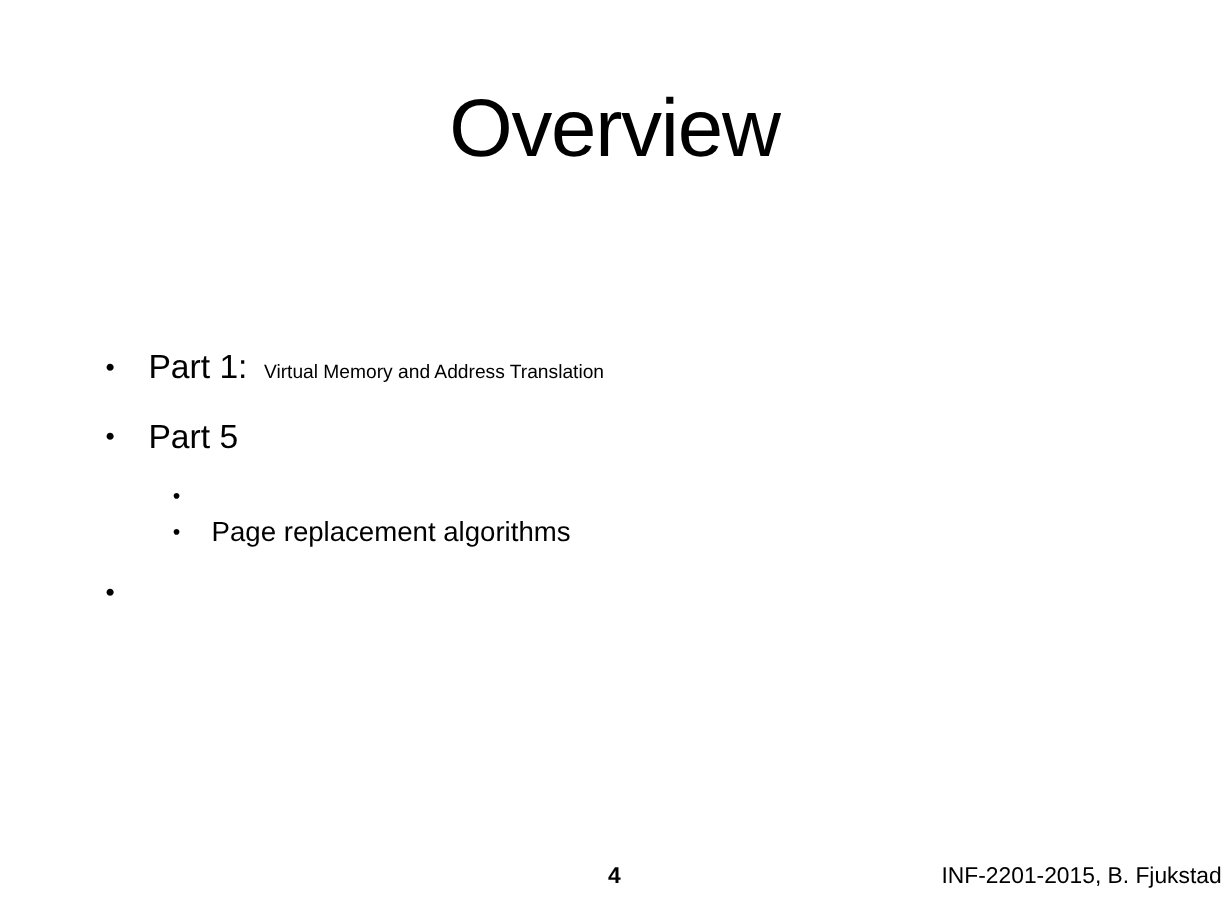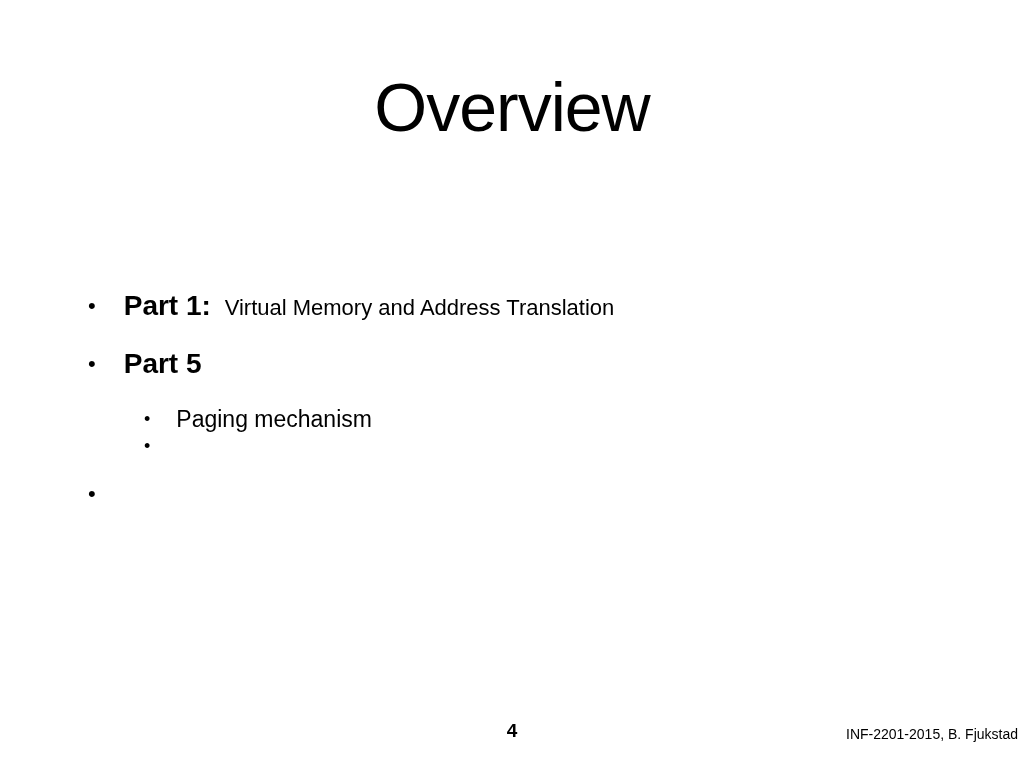--- a/index.html
+++ b/index.html
@@ -36,24 +36,24 @@
       font-size: 28px;
     }
     .bullet-l1 .dot {
       font-size: 22px;
       margin-right: 28px;
       line-height: 1;
       position: relative;
       top: -2px;
     }
     .bullet-l1 .bold {
-      font-weight: 700;
+      font-weight: 400;
     }
     .bullet-l1 .sub {
-      font-size: 22px;
+      font-size: 16px;
       margin-left: 6px;
     }
     .bullet-l2-group {
       margin-left: 56px;
       margin-top: 4px;
       margin-bottom: 28px;
     }
     .bullet-l2 {
       display: flex;
       align-items: baseline;
@@ -73,21 +73,21 @@
       left: 0;
       right: 0;
       text-align: center;
       font-size: 19px;
       font-weight: bold;
     }
     .footer-right {
       position: absolute;
       bottom: 26px;
       right: 6px;
-      font-size: 14px;
+      font-size: 19px;
     }
   </style>
 </head>
 <body>
 
 <h1 class="slide-title">Overview</h1>
 
 <div class="content">
 
   <div class="bullet-l1">
@@ -99,24 +99,24 @@
   </div>
 
   <div class="bullet-l1">
     <span class="dot">•</span>
     <span class="bold">Part 5</span>
   </div>
 
   <div class="bullet-l2-group">
     <div class="bullet-l2">
       <span class="dot">•</span>
-      <span>Paging mechanism</span>
     </div>
     <div class="bullet-l2">
       <span class="dot">•</span>
+      <span>Page replacement algorithms</span>
     </div>
   </div>
 
   <div class="bullet-l1">
     <span class="dot">•</span>
   </div>
 
 </div>
 
 <div class="page-number">4</div>

